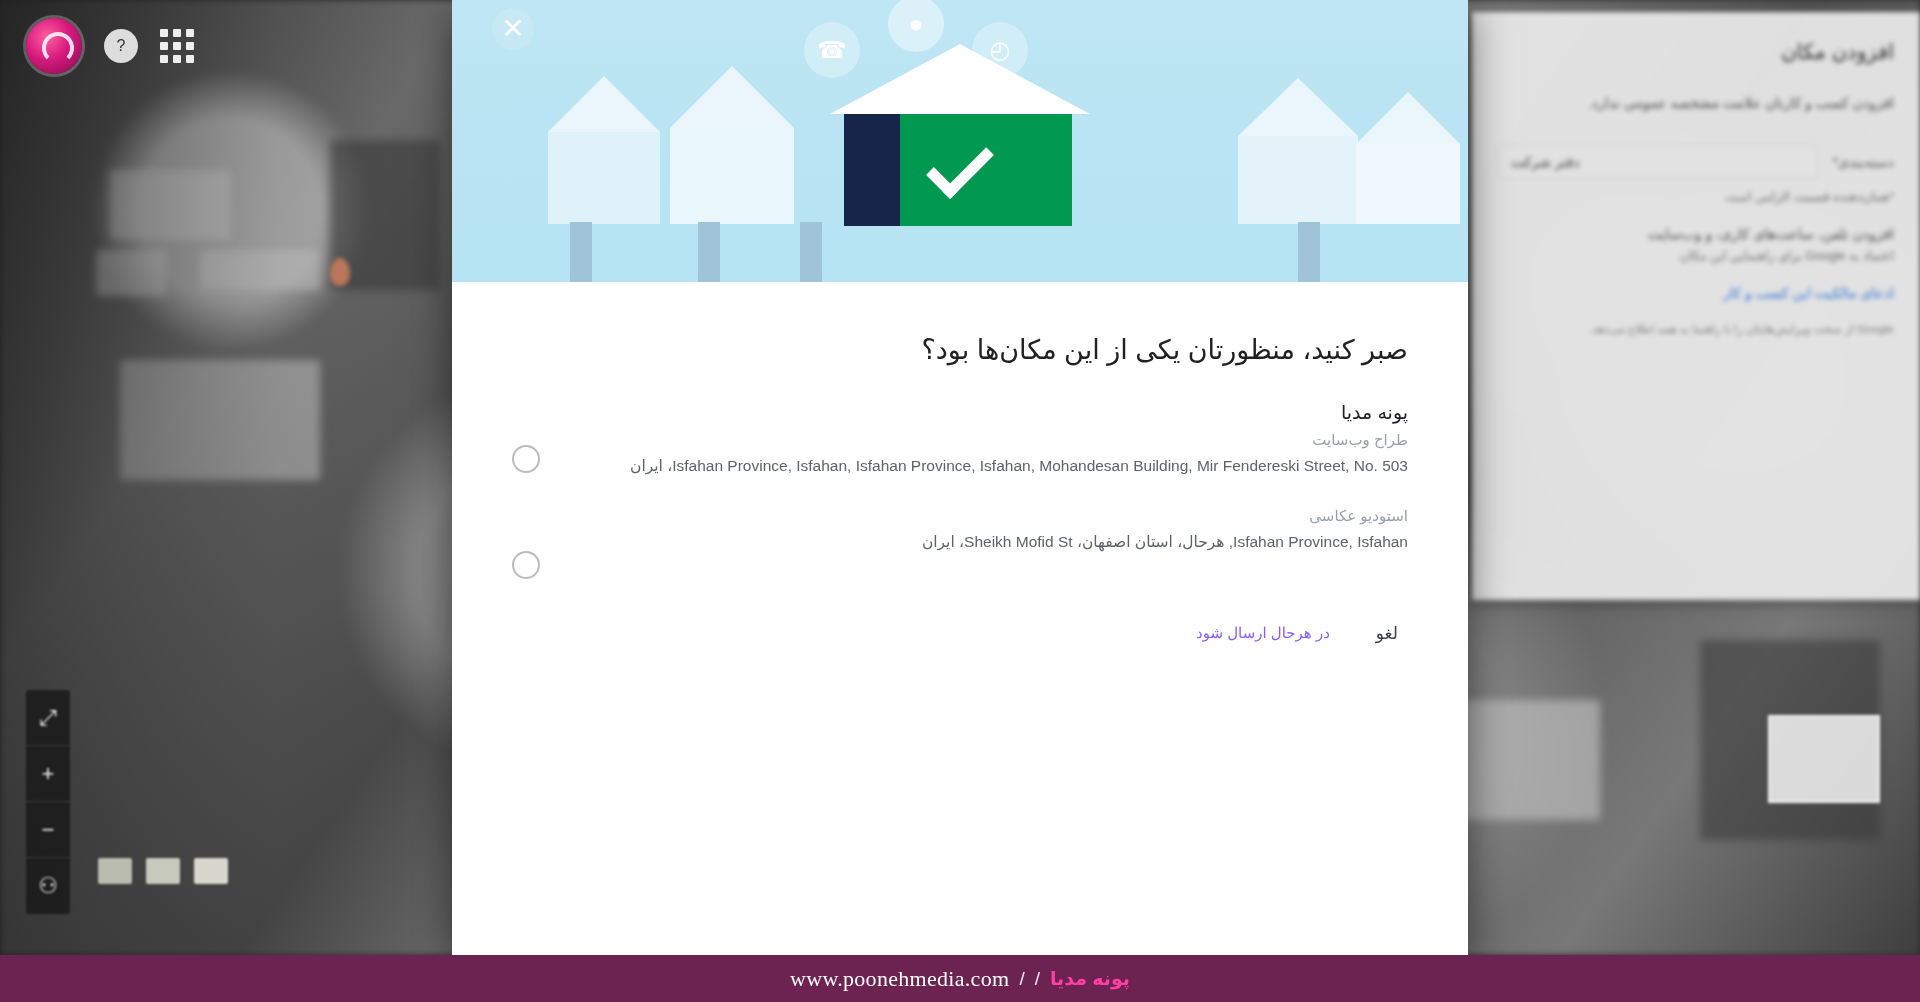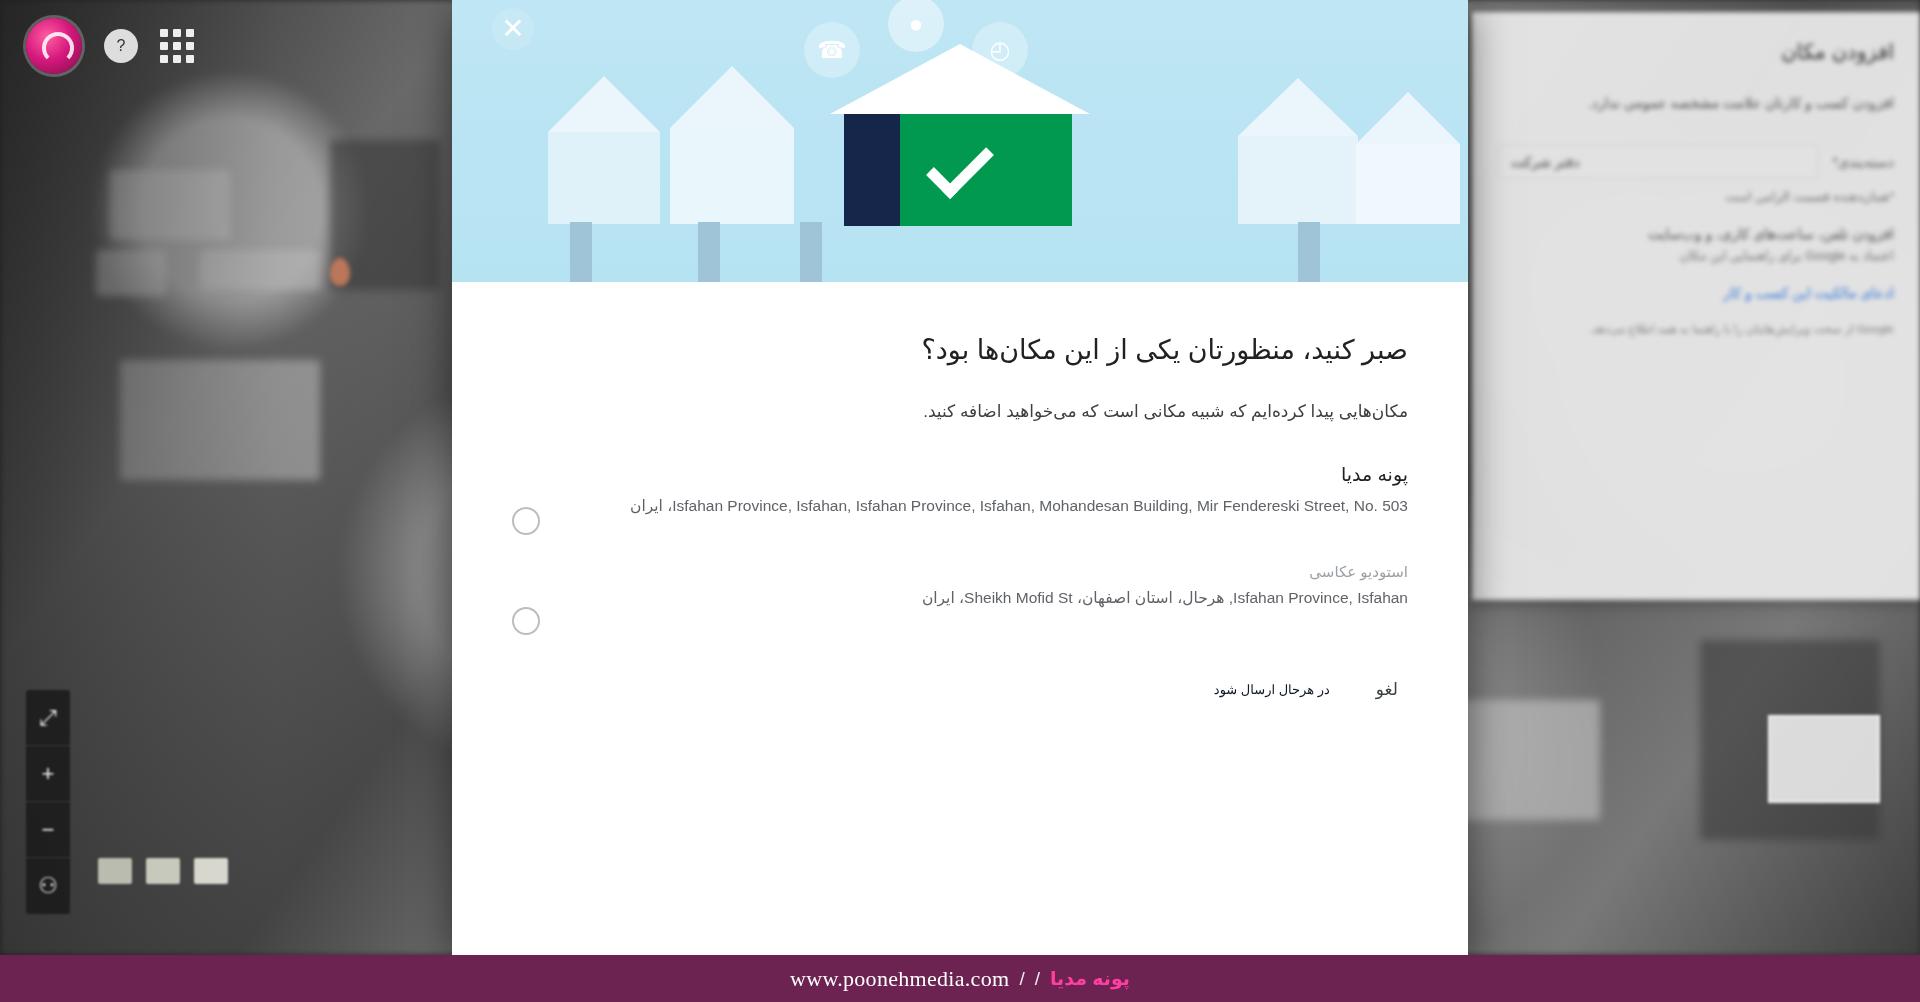--- a/index.html
+++ b/index.html
@@ -255,21 +255,21 @@
 
   
   #modal-body {
     padding: 34px 60px 0 60px;
     text-align: right;
   }
   #modal-title {
     font-size: 27px;
     font-weight: 400;
     color: #212121;
-    margin: 14px 0 26px;
+    margin: 14px 0 20px;
     line-height: 1.5;
   }
   #modal-sub {
     font-size: 17px;
     color: #3c4043;
     margin: 0 0 26px;
     line-height: 1.8;
   }
 
   .place-row {
@@ -305,21 +305,21 @@
     direction: rtl;
   }
   .btn-text {
     background: none; border: 0; cursor: pointer;
     font-family: "Liberation Sans", sans-serif;
     font-size: 17px; color: #3c4043; padding: 8px 10px;
   }
   .btn-primary {
     background: none; border: 0; cursor: pointer;
     font-family: "Liberation Sans", sans-serif;
-    font-size: 13px; color: #0f172a; padding: 8px 10px;
+    font-size: 15px; color: #8b5cf6; padding: 8px 10px;
   }
 
   
   #brandbar {
     position: absolute; left: 0; bottom: 0;
     width: 1920px; height: 47px;
     background: #6d2352;
     color: #ffffff;
     display: flex; align-items: center; justify-content: center;
     gap: 10px;
@@ -438,25 +438,25 @@
         <div class="roof"></div>
         <div class="body">
           <div class="annex"></div>
           <div id="check"></div>
         </div>
       </div>
     </div>
 
     <div id="modal-body">
       <h1 id="modal-title">صبر کنید، منظورتان یکی از این مکان‌ها بود؟</h1>
-      <p id="modal-sub">مکان‌هایی پیدا کرده‌ایم که شبیه مکانی است که می‌خواهید اضافه کنید.</p>
 
       <div class="place-row">
         <div class="place-info">
           <p class="place-name">پونه مدیا</p>
+          <p class="place-cat">طراح وب‌سایت</p>
           <p class="place-addr">Isfahan Province, Isfahan, Isfahan Province, Isfahan, Mohandesan Building, Mir Fendereski Street, No. 503، ایران</p>
         </div>
         <div class="radio"></div>
       </div>
 
       <div class="place-row">
         <div class="place-info">
           <p class="place-cat">استودیو عکاسی</p>
           <p class="place-addr">Isfahan Province, Isfahan, هرحال، استان اصفهان، Sheikh Mofid St، ایران</p>
         </div>

